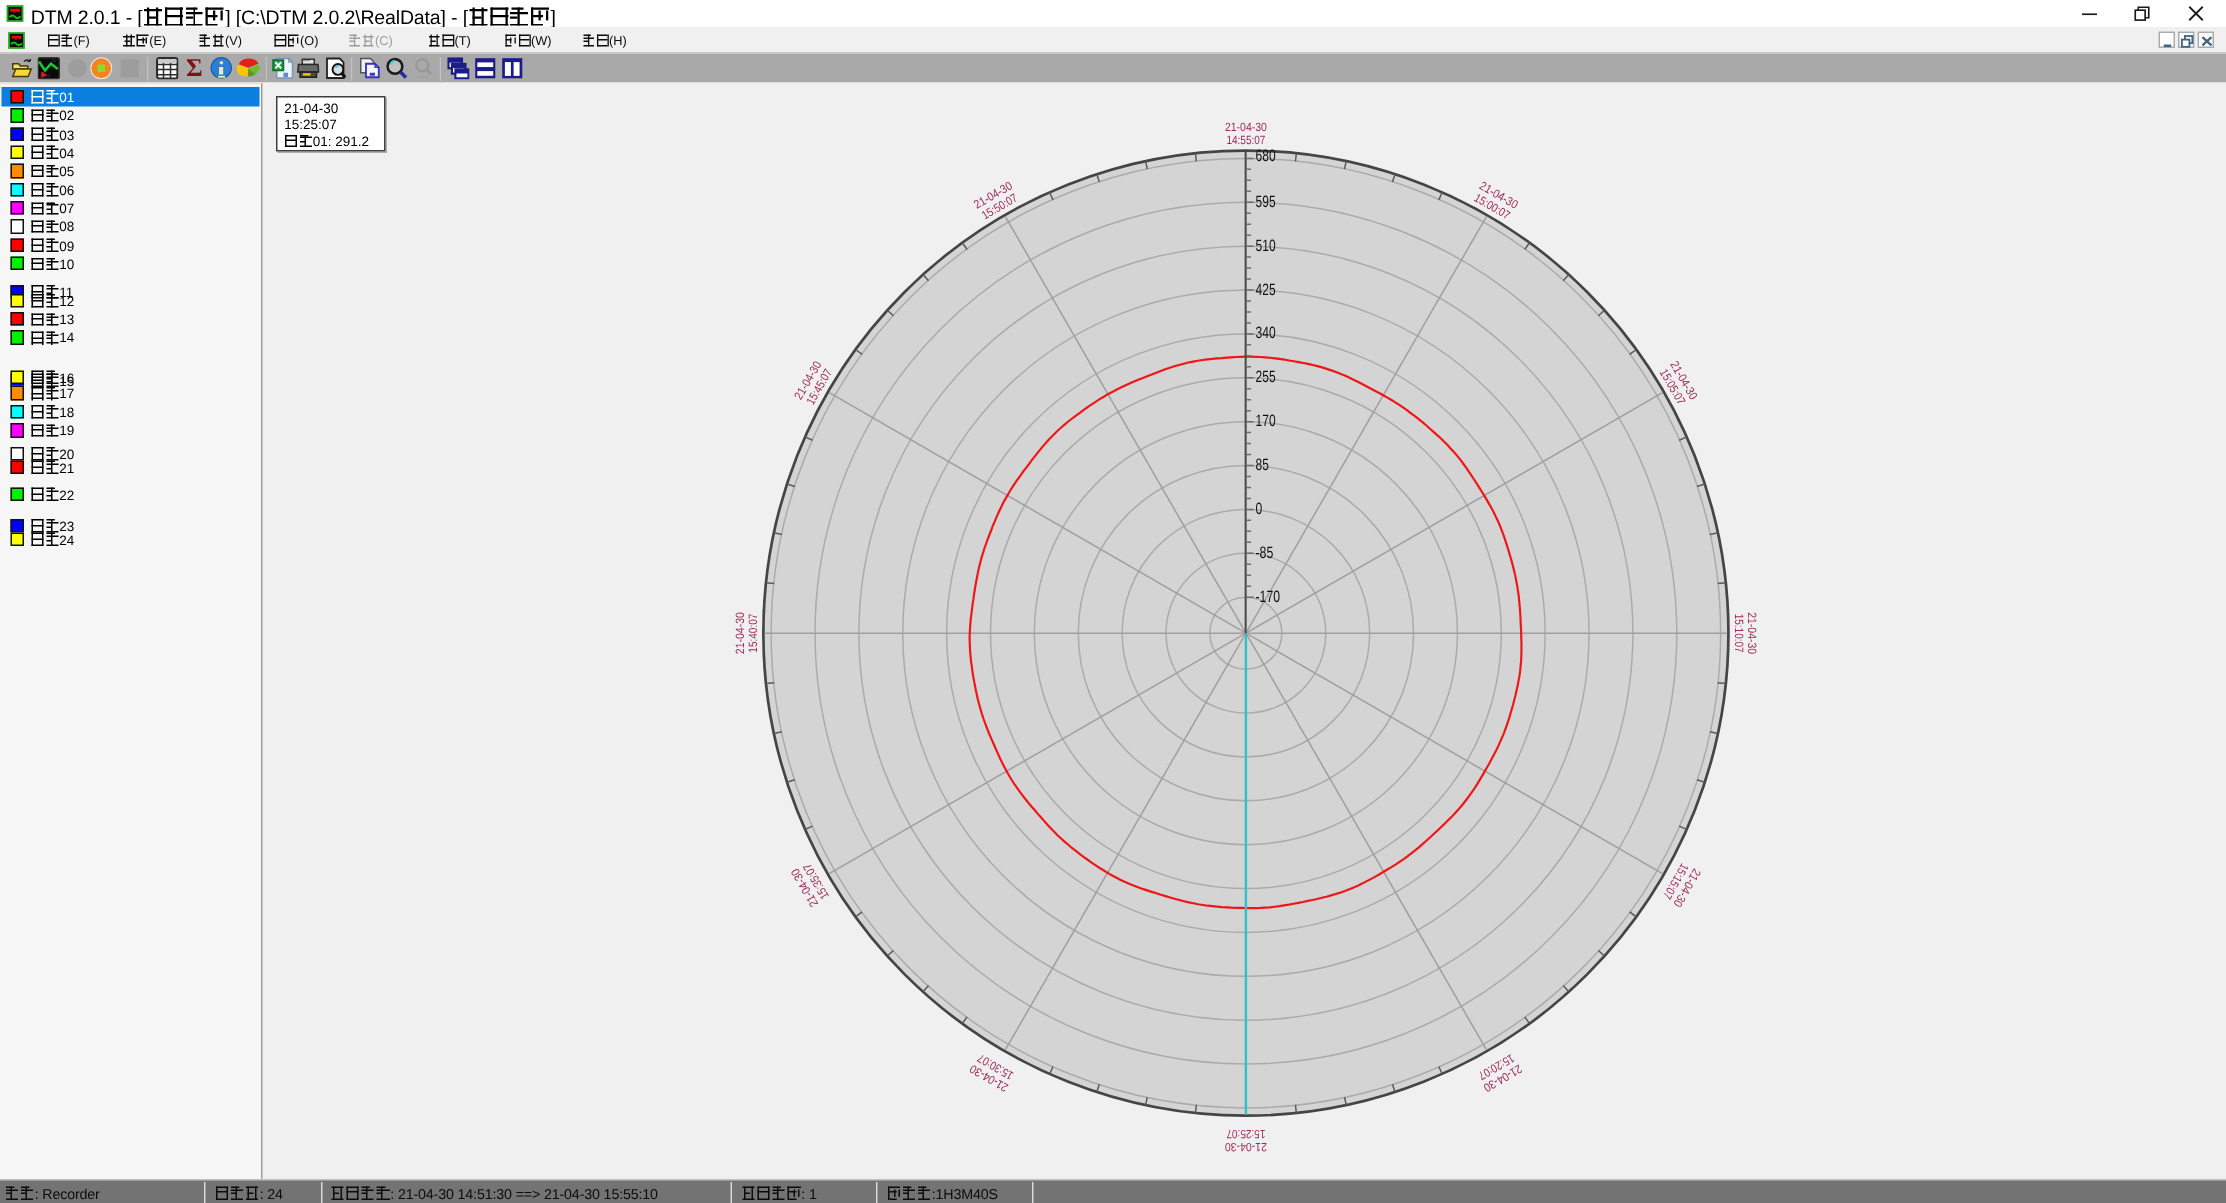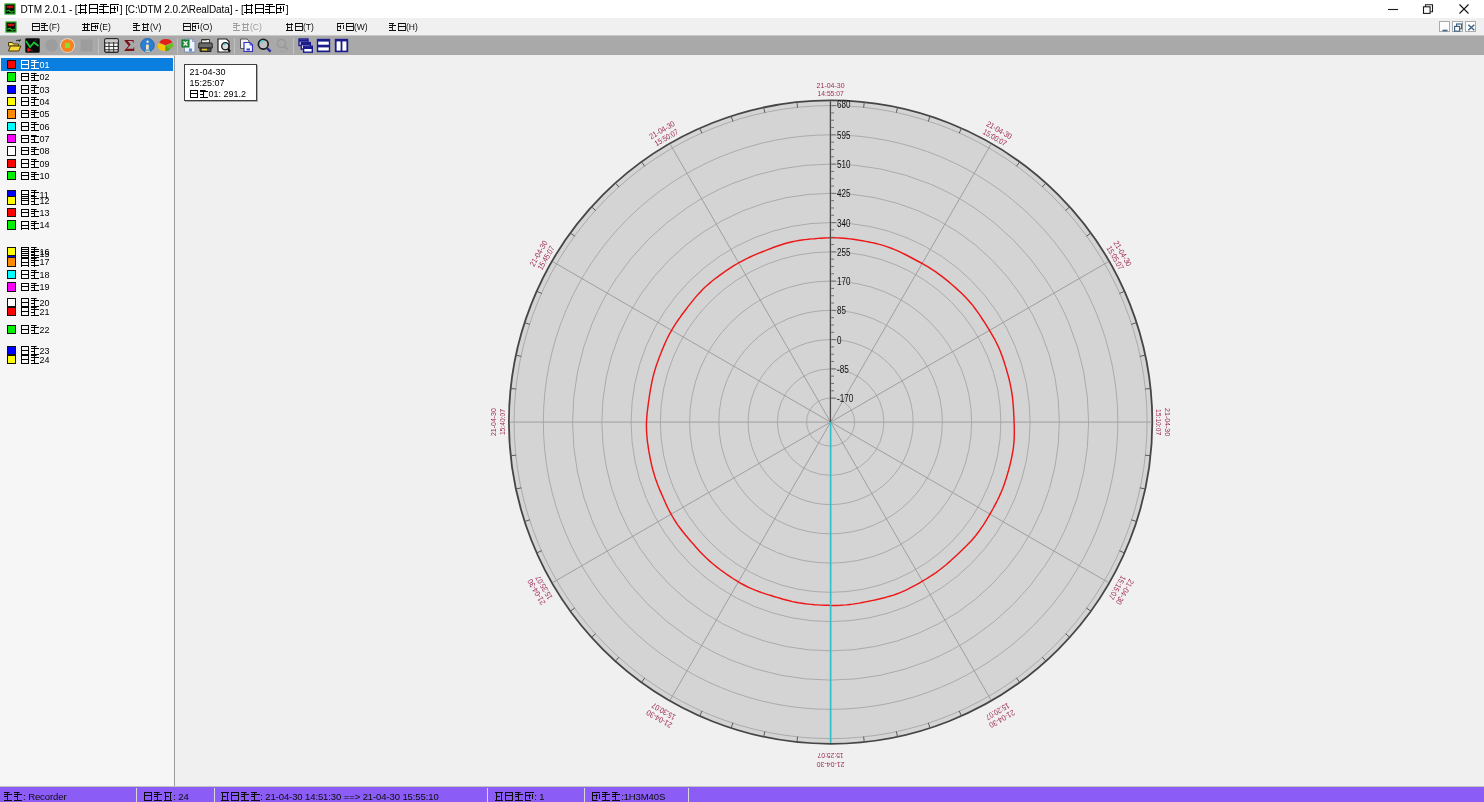--- a/index.html
+++ b/index.html
@@ -1,29 +1,29 @@
 <!DOCTYPE html>
 <html><head><meta charset="utf-8"><style>
 *{margin:0;padding:0;box-sizing:border-box}
 html,body{width:1484px;height:802px;overflow:hidden;font-family:"Liberation Sans",sans-serif;background:#f0f0f0;position:relative}
 #titlebar{position:absolute;left:0;top:0;width:1484px;height:18px;background:#fff}
-#titlebar .tt{position:absolute;left:20.5px;top:3.5px;font-size:10px;color:#000;letter-spacing:-0.1px;white-space:nowrap}
+#titlebar .tt{position:absolute;left:20.5px;top:3.5px;font-size:13px;color:#000;letter-spacing:-0.1px;white-space:nowrap}
 #menubar{position:absolute;left:0;top:18px;width:1484px;height:17px;background:#f0f0f0}
 .mi{position:absolute;top:4px;font-size:8.5px;color:#0c0c0c}
 .mi.dis{color:#9d9d9d}
 #toolbar{position:absolute;left:0;top:35px;width:1484px;height:20px;background:#a9a9a9;border-top:1px solid #c8c8c8}
 .tsep{position:absolute;top:2px;width:1px;height:16px;background:#8a8a8a;border-right:1px solid #c2c2c2}
 #leftpanel{position:absolute;left:0;top:55px;width:175px;height:732px;background:#f6f6f6;border-right:1px solid #9c9c9c;border-top:1px solid #e2e2e2}
 .row{position:absolute;left:1px;width:172px;height:12.4px;font-size:9px;color:#000}
 .row.sel{background:#0b7fe0;color:#fff}
 .sq{position:absolute;left:6px;top:1.6px;width:9.4px;height:9.4px;border:1px solid #111}
 .rl{position:absolute;left:19.5px;top:1.6px;font-size:9px;letter-spacing:-0.1px}
 #chart{position:absolute;left:175px;top:55px;width:1309px;height:730px;background:#f0f0f0}
 #tip{position:absolute;left:184px;top:64px;width:72.5px;height:37px;background:#fff;border:1.6px solid #3f3f3f;box-shadow:1px 1px 0 rgba(90,90,90,.45);font-size:9px;color:#000;line-height:10.9px;padding:2.2px 0 0 4.5px;z-index:5;white-space:nowrap;overflow:hidden}
-#statusbar{position:absolute;left:0;top:786px;width:1484px;height:16px;background:#8b5cf6;border-top:1px solid #c2c2c2}
+#statusbar{position:absolute;left:0;top:786px;width:1484px;height:16px;background:#737373;border-top:1px solid #c2c2c2}
 .ss{position:absolute;top:3.5px;font-size:9.5px;color:#0c0c0c;letter-spacing:-0.1px;white-space:nowrap}
 .ssep{position:absolute;top:1px;width:1px;height:15px;background:#d8d8d8}
 
 .c{display:inline-block;width:0.92em;height:0.95em;margin:0 0.07em;vertical-align:-0.12em;background-repeat:no-repeat}
 .ca{background-image:linear-gradient(currentColor,currentColor),linear-gradient(currentColor,currentColor),linear-gradient(currentColor,currentColor),linear-gradient(currentColor,currentColor),linear-gradient(currentColor,currentColor);
 background-size:100% 12.5%,100% 12.5%,100% 12.5%,12.5% 100%,12.5% 100%;
 background-position:0 0,0 48%,0 100%,0 0,100% 0}
 .cb{background-image:linear-gradient(currentColor,currentColor),linear-gradient(currentColor,currentColor),linear-gradient(currentColor,currentColor),linear-gradient(currentColor,currentColor),linear-gradient(currentColor,currentColor);
 background-size:100% 12.5%,12.5% 100%,12.5% 100%,100% 12.5%,50% 12.5%;
 background-position:0 10%,22% 0,78% 0,0 100%,28% 55%}

